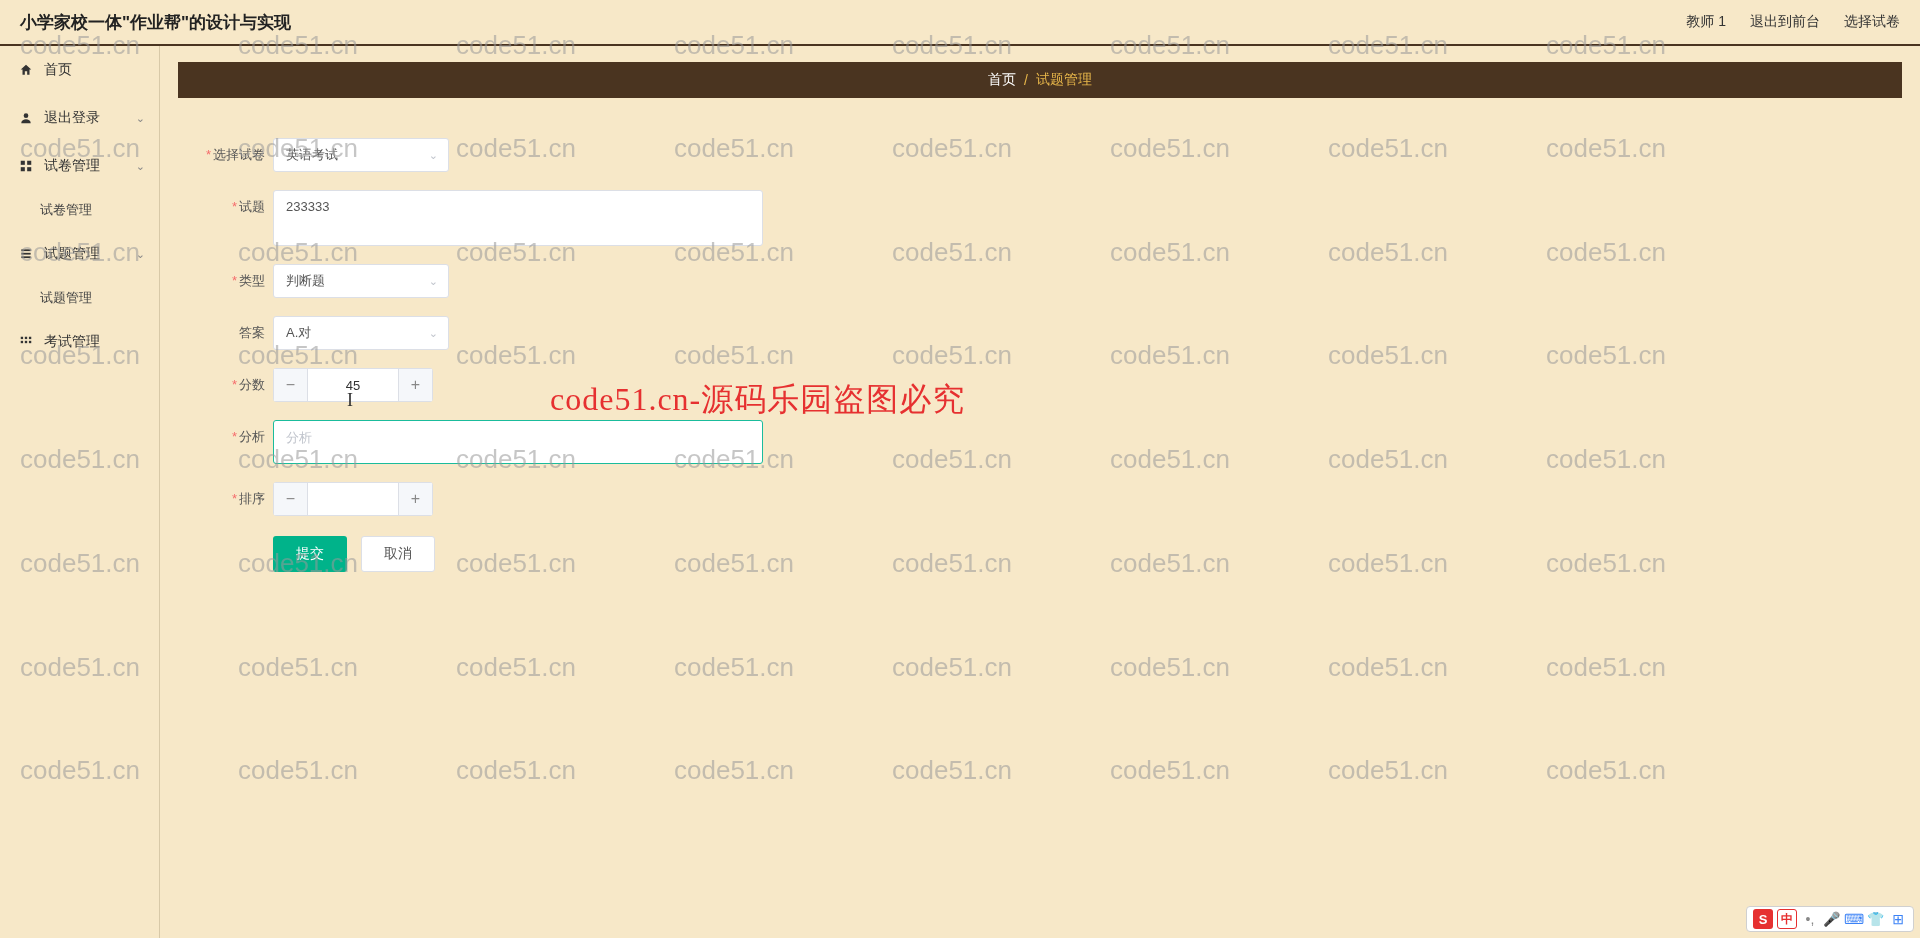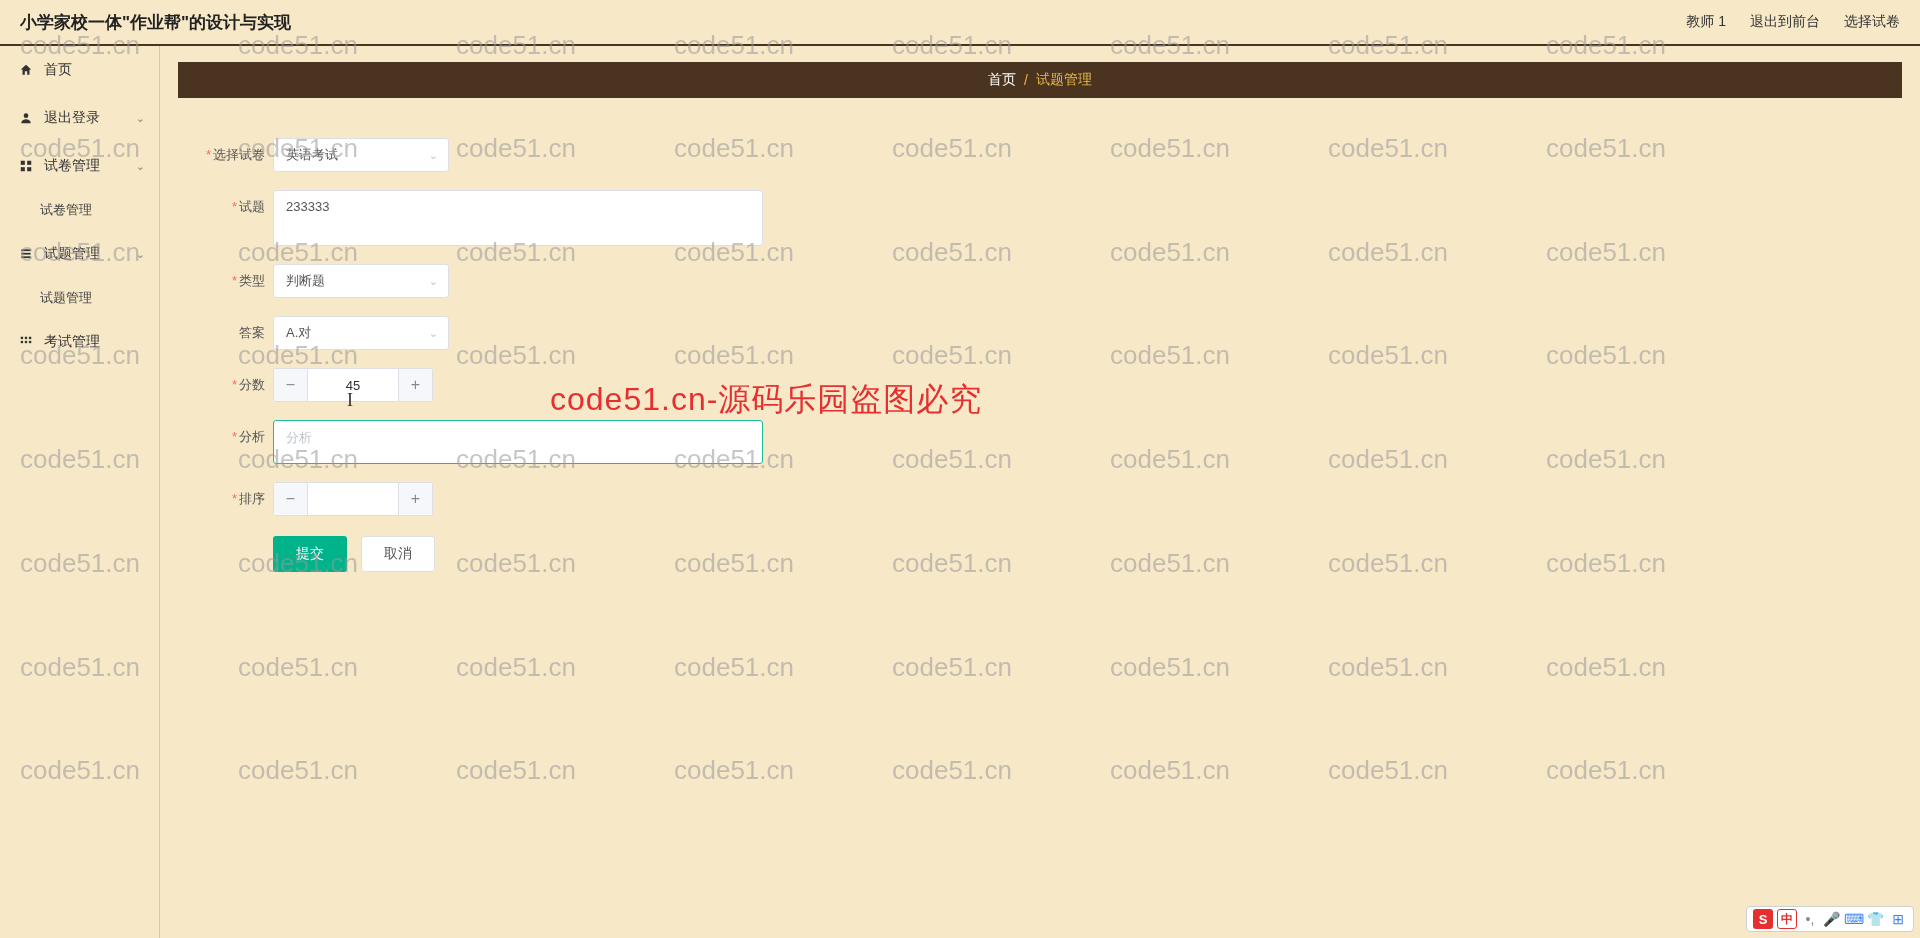--- a/index.html
+++ b/index.html
@@ -167,21 +167,21 @@
   pointer-events: none;
   opacity: 0.55;
   user-select: none;
 }
 .center-wm {
   position: absolute;
   left: 550px;
   top: 378px;
   color: #e63030;
   font-size: 32px;
-  font-family: Liberation Sans, sans-serif;
+  font-family: Liberation Serif, serif;
   letter-spacing: 1px;
   pointer-events: none;
 }
 .ime-bar {
   position: absolute;
   right: 6px;
   bottom: 6px;
   display: flex;
   align-items: center;
   gap: 4px;

